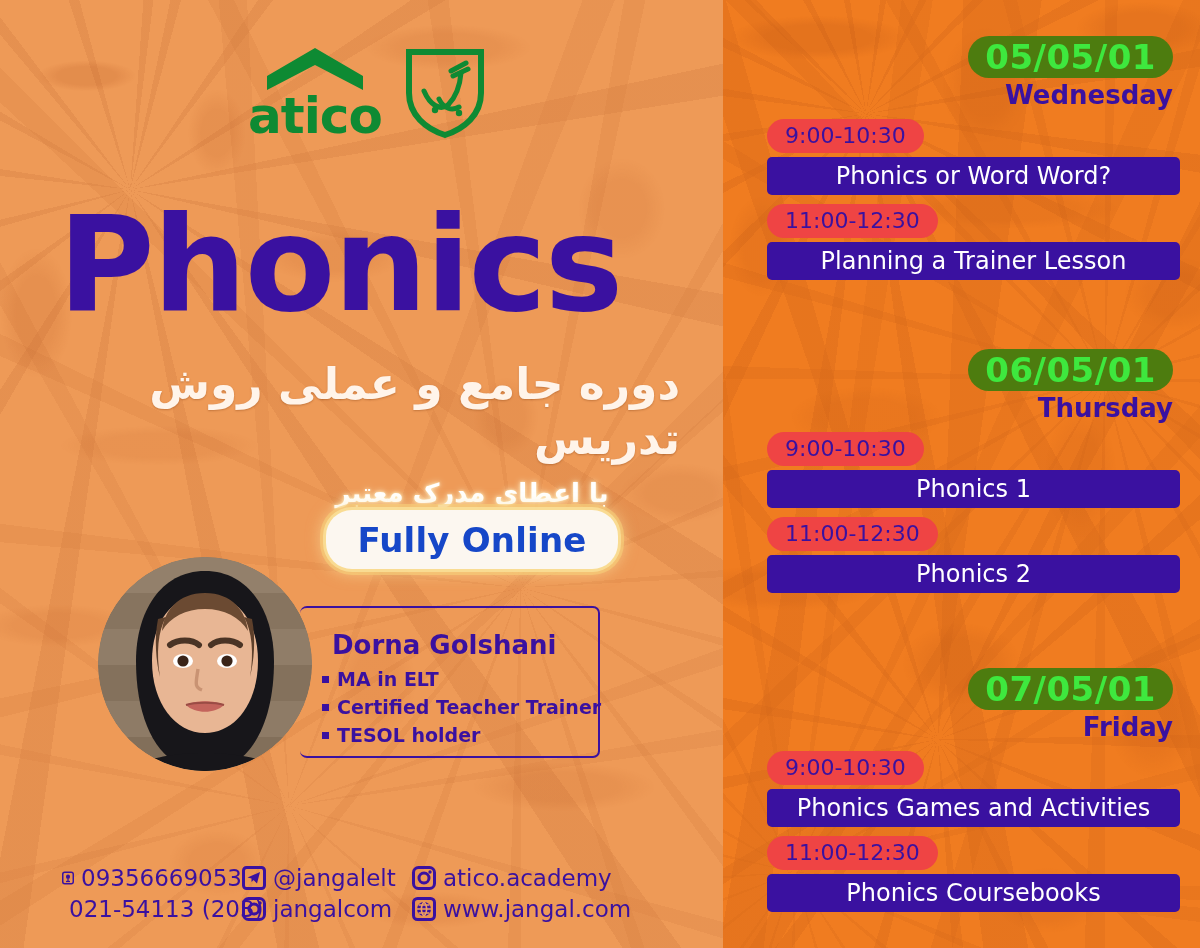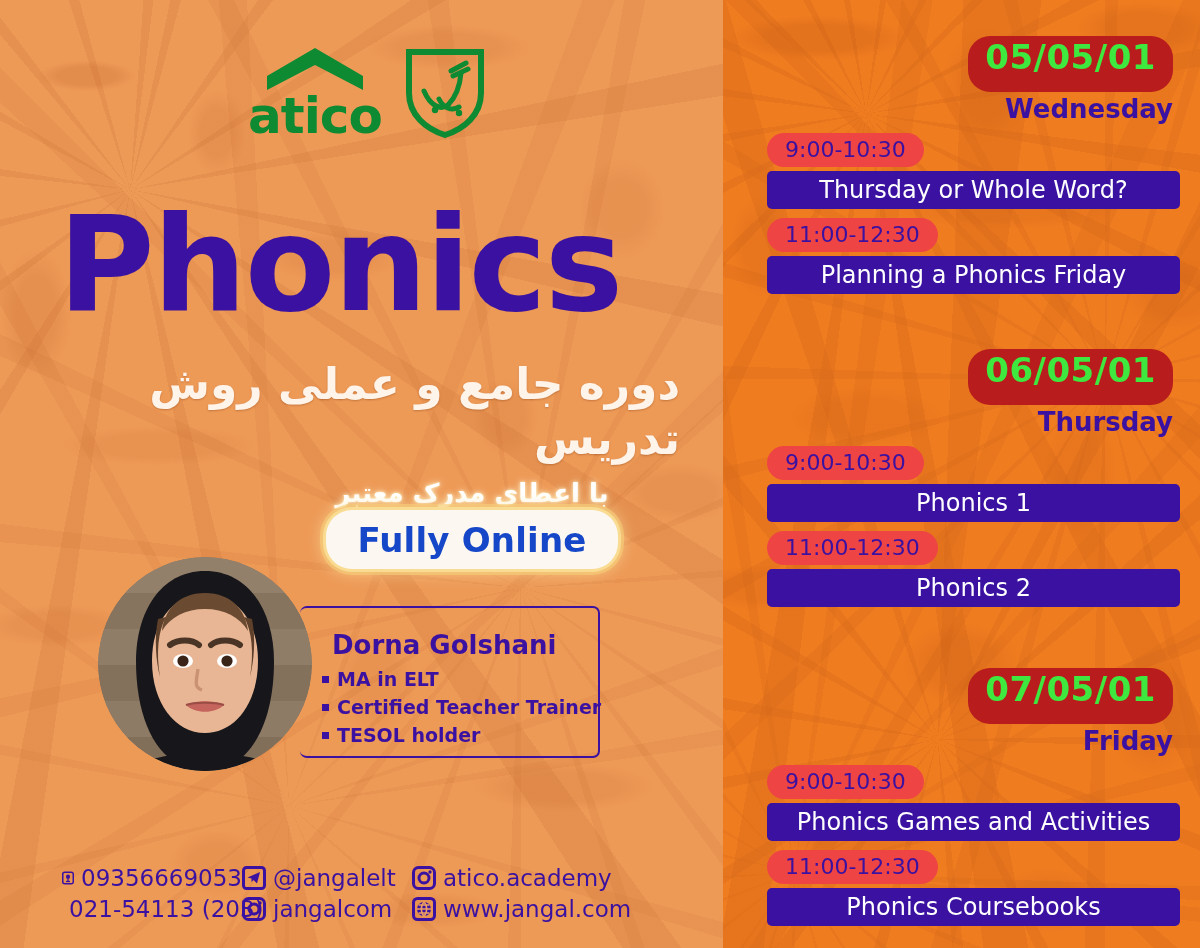--- a/index.html
+++ b/index.html
@@ -143,22 +143,22 @@
   }
   .c1{width:180px;}
   .c2{width:170px;}
   .c3{width:auto;}
 
   
   .sched{position:absolute;left:723px;top:0;width:477px;height:948px;}
   .day{position:absolute;left:0;width:477px;}
   .day-head{text-align:right;padding-right:27px;}
   .date-pill{
-    display:inline-block;background:#b91c1c;color:#3EE83E;
-    border-radius:22px;padding:4px 17px 16px;
+    display:inline-block;background:#4d7c0f;color:#3EE83E;
+    border-radius:22px;padding:4px 17px 2px;
     font-size:34px;font-weight:700;letter-spacing:.5px;line-height:1.05;
     font-family:"DejaVu Sans",sans-serif;
   }
   .day-name{
     display:block;color:#3A11A0;font-size:26px;font-weight:700;
     margin-top:2px;font-family:"DejaVu Sans",sans-serif;
   }
   .time-pill{
     background:#ef4444;color:#3A11A0;border-radius:20px;
     height:34px;display:inline-flex;align-items:center;
@@ -332,25 +332,25 @@
 
   <div class="sched">
 
     <div class="day" style="top:36px">
       <div class="day-head">
         <span class="date-pill">05/05/01</span>
         <span class="day-name">Wednesday</span>
       </div>
       <div class="slot">
         <div class="time-pill">9:00-10:30</div>
-        <div class="topic-bar">Thursday or Whole Word?</div>
+        <div class="topic-bar">Phonics or Word Word?</div>
       </div>
       <div class="slot">
         <div class="time-pill">11:00-12:30</div>
-        <div class="topic-bar">Planning a Phonics Friday</div>
+        <div class="topic-bar">Planning a Trainer Lesson</div>
       </div>
     </div>
 
     <div class="day" style="top:349px">
       <div class="day-head">
         <span class="date-pill">06/05/01</span>
         <span class="day-name">Thursday</span>
       </div>
       <div class="slot">
         <div class="time-pill">9:00-10:30</div>

